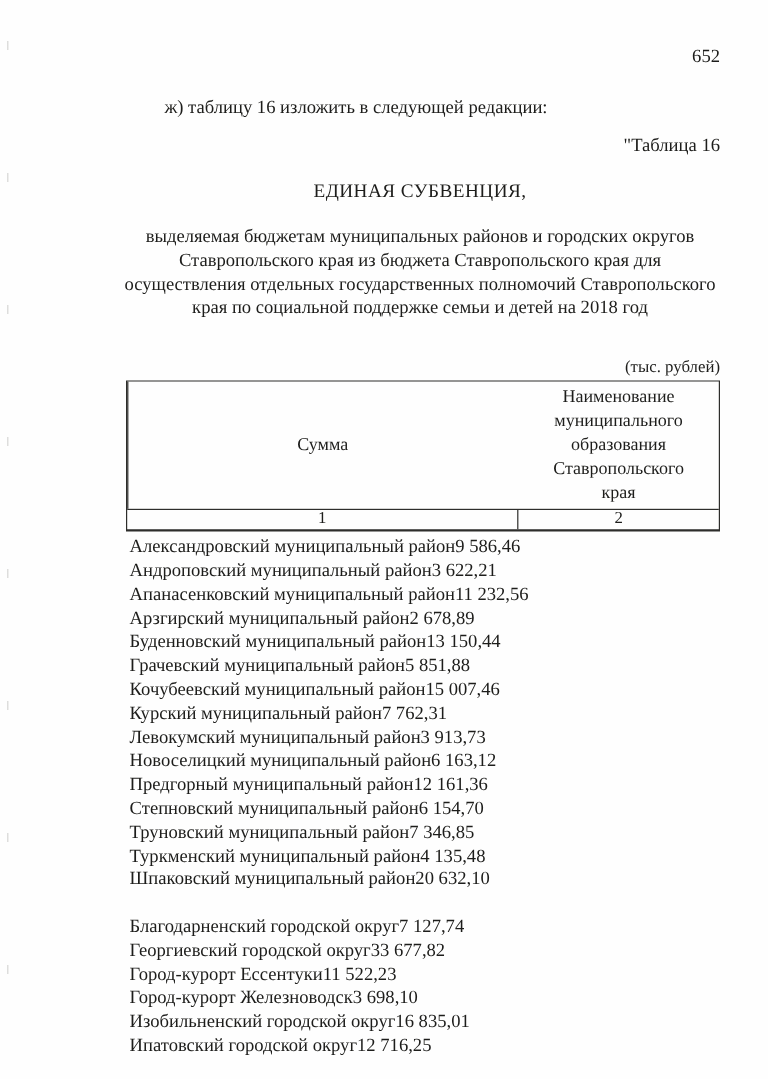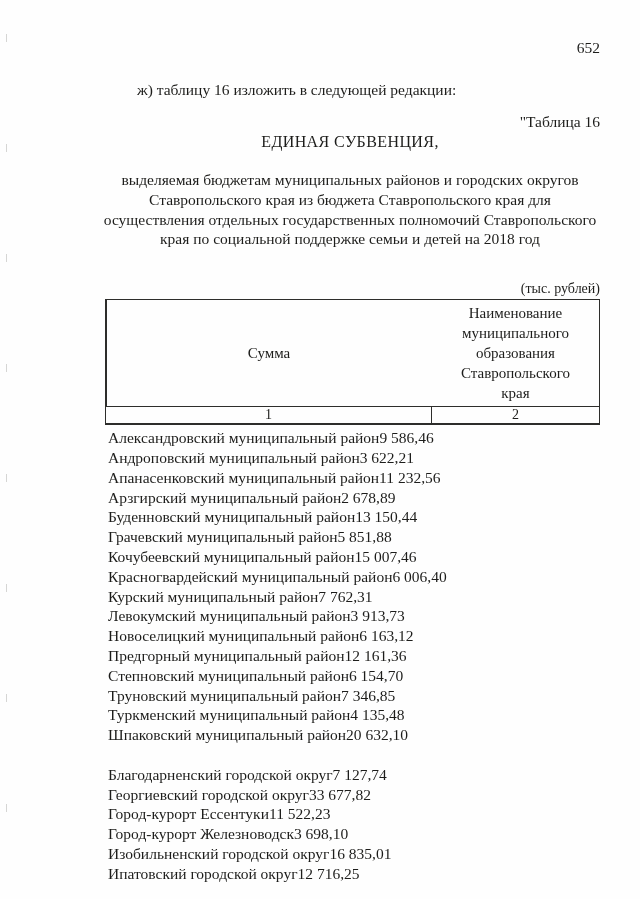--- a/index.html
+++ b/index.html
@@ -45,20 +45,21 @@
     margin-top: 22px;
     line-height: 20px;
     text-indent: 37px;
   }
   .table-ref {
     margin-top: 12px;
     text-align: right;
     line-height: 20px;
   }
   .doc-title {
+    margin-top: 18px;
     text-align: center;
     font-size: 16px;
     letter-spacing: 0.4px;
     line-height: 20px;
   }
   .doc-subtitle {
     margin-top: 18px;
     text-align: center;
     line-height: 19.8px;
   }
@@ -176,24 +177,20 @@
           </div>
           <div class="row">
             <div class="cell-name">Грачевский муниципальный район</div>
             <div class="cell-value">5 851,88</div>
           </div>
           <div class="row">
             <div class="cell-name">Кочубеевский муниципальный район</div>
             <div class="cell-value">15 007,46</div>
           </div>
           <div class="row">
-            <div class="cell-name">Красногвардейский муниципальный район</div>
-            <div class="cell-value">6 006,40</div>
-          </div>
-          <div class="row">
             <div class="cell-name">Курский муниципальный район</div>
             <div class="cell-value">7 762,31</div>
           </div>
           <div class="row">
             <div class="cell-name">Левокумский муниципальный район</div>
             <div class="cell-value">3 913,73</div>
           </div>
           <div class="row">
             <div class="cell-name">Новоселицкий муниципальный район</div>
             <div class="cell-value">6 163,12</div>

